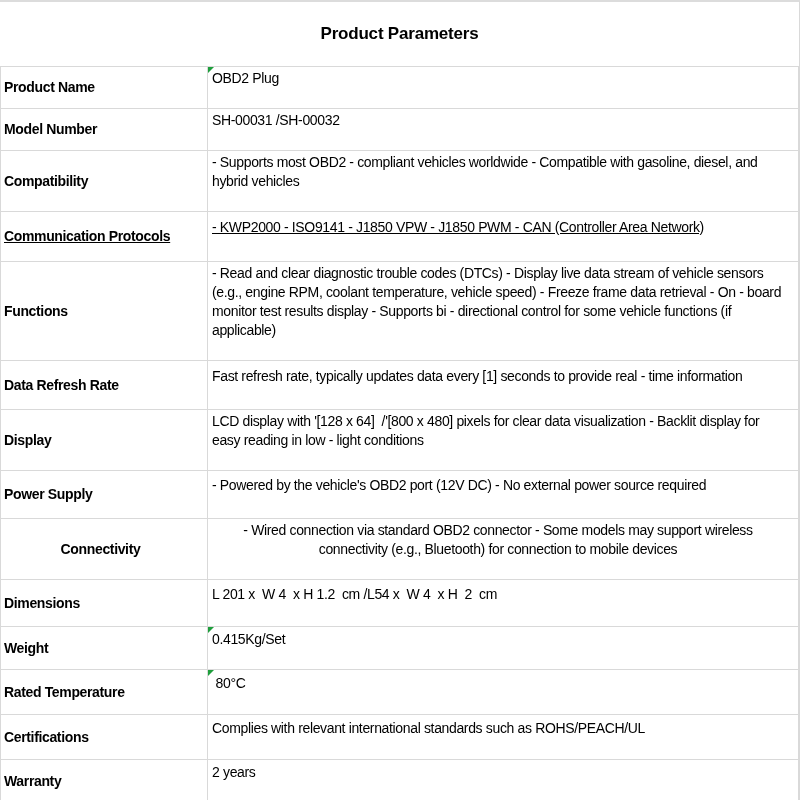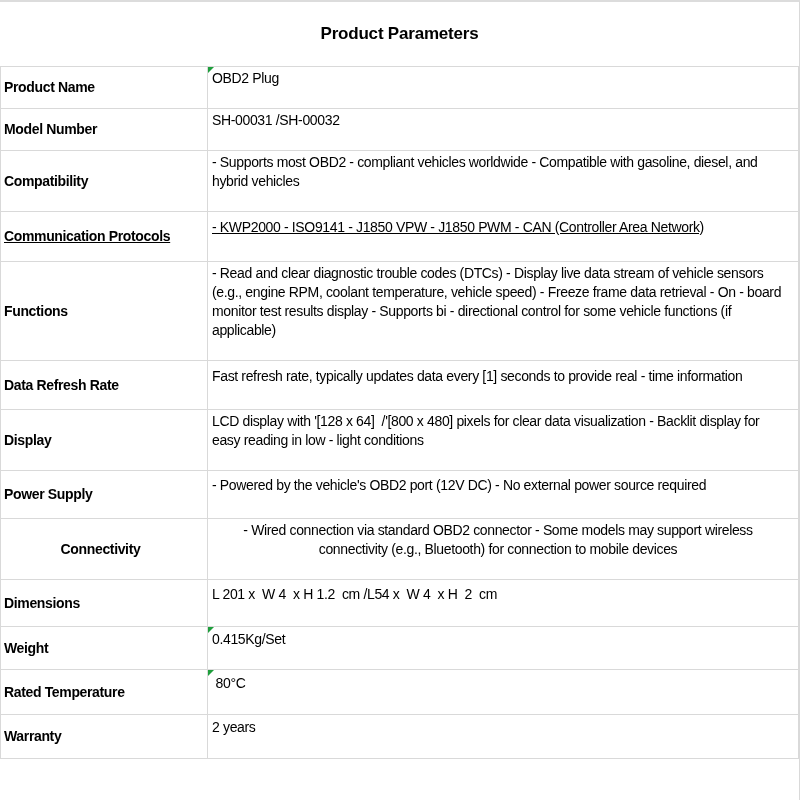--- a/index.html
+++ b/index.html
@@ -122,20 +122,24 @@
     <td class="label-cell">Weight</td>
     <td class="value-cell"><span class="corner-marker" style="border-top-color: rgb(30, 158, 60);"></span><span>0.415Kg/Set</span></td>
   </tr>
 
   <tr style="height: 45px;">
     <td class="label-cell">Rated Temperature</td>
     <td class="value-cell"><span class="corner-marker" style="border-top-color: rgb(30, 158, 60);"></span><span> 80°C</span></td>
   </tr>
 
 
+  <tr style="height: 45px;">
+    <td class="label-cell">Certifications</td>
+    <td class="value-cell"><span>Complies with relevant international standards such as ROHS/PEACH/UL</span></td>
+  </tr>
 
   <tr style="height: 44px; margin-left: 27px;">
     <td class="label-cell">Warranty</td>
     <td class="value-cell"><span>2 years</span></td>
   </tr>
 </tbody>
   </table>
 </div>
 
 </body></html>

